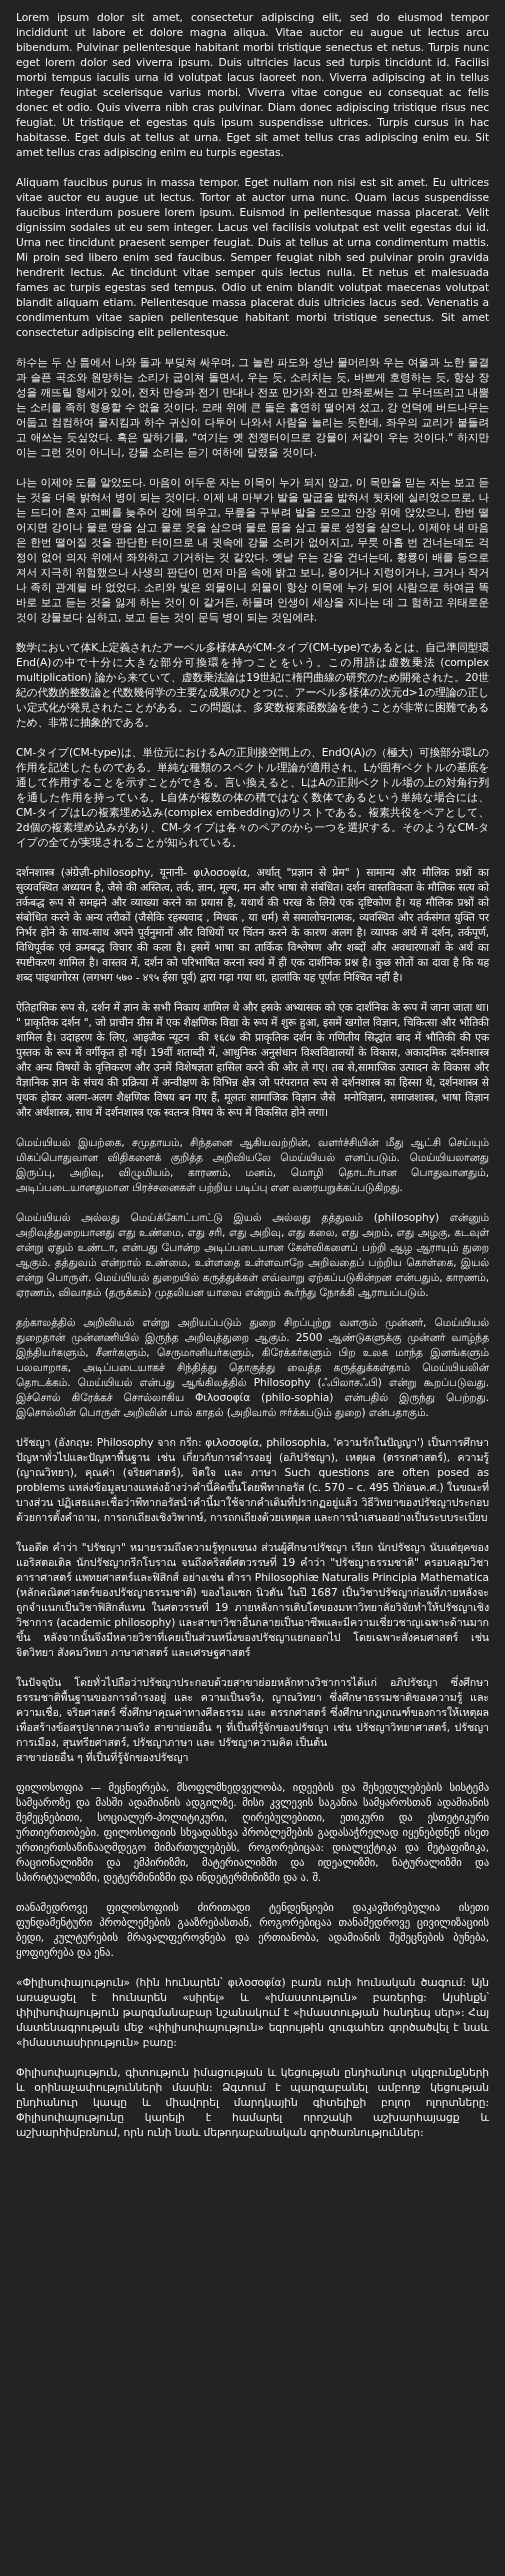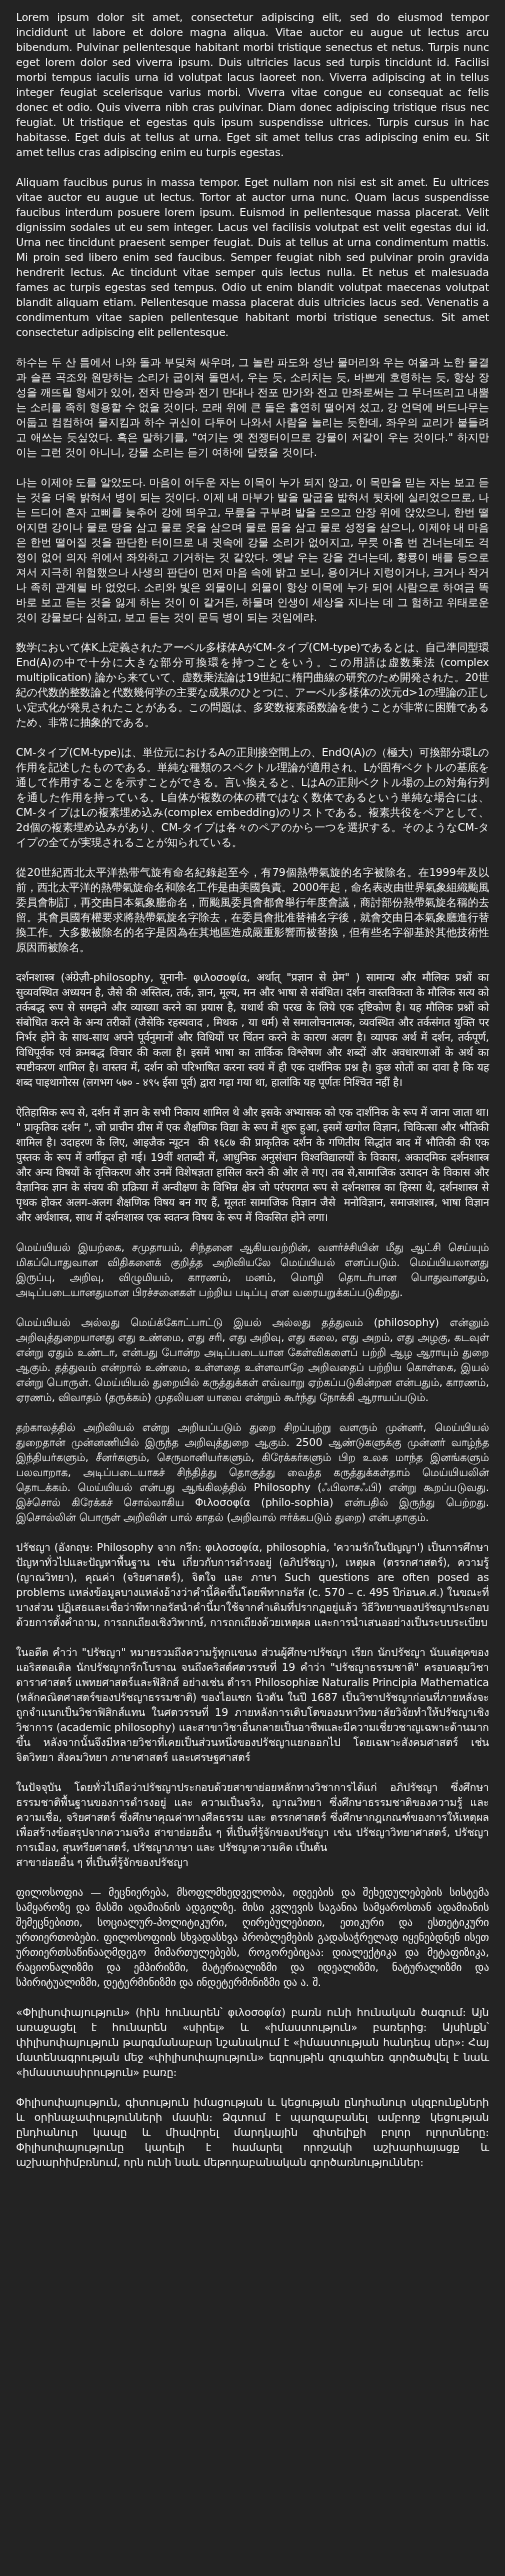--- a/index.html
+++ b/index.html
@@ -33,27 +33,27 @@
 </head>
 <body>
 
 <div class="page">
   <p class="para" lang="la">Lorem ipsum dolor sit amet, consectetur adipiscing elit, sed do eiusmod tempor incididunt ut labore et dolore magna aliqua. Vitae auctor eu augue ut lectus arcu bibendum. Pulvinar pellentesque habitant morbi tristique senectus et netus. Turpis nunc eget lorem dolor sed viverra ipsum. Duis ultricies lacus sed turpis tincidunt id. Facilisi morbi tempus iaculis urna id volutpat lacus laoreet non. Viverra adipiscing at in tellus integer feugiat scelerisque varius morbi. Viverra vitae congue eu consequat ac felis donec et odio. Quis viverra nibh cras pulvinar. Diam donec adipiscing tristique risus nec feugiat. Ut tristique et egestas quis ipsum suspendisse ultrices. Turpis cursus in hac habitasse. Eget duis at tellus at urna. Eget sit amet tellus cras adipiscing enim eu. Sit amet tellus cras adipiscing enim eu turpis egestas.</p>
   <p class="para" lang="la">Aliquam faucibus purus in massa tempor. Eget nullam non nisi est sit amet. Eu ultrices vitae auctor eu augue ut lectus. Tortor at auctor urna nunc. Quam lacus suspendisse faucibus interdum posuere lorem ipsum. Euismod in pellentesque massa placerat. Velit dignissim sodales ut eu sem integer. Lacus vel facilisis volutpat est velit egestas dui id. Urna nec tincidunt praesent semper feugiat. Duis at tellus at urna condimentum mattis. Mi proin sed libero enim sed faucibus. Semper feugiat nibh sed pulvinar proin gravida hendrerit lectus. Ac tincidunt vitae semper quis lectus nulla. Et netus et malesuada fames ac turpis egestas sed tempus. Odio ut enim blandit volutpat maecenas volutpat blandit aliquam etiam. Pellentesque massa placerat duis ultricies lacus sed. Venenatis a condimentum vitae sapien pellentesque habitant morbi tristique senectus. Sit amet consectetur adipiscing elit pellentesque.</p>
   <p class="para" lang="ko">하수는 두 산 틈에서 나와 돌과 부딪쳐 싸우며, 그 놀란 파도와 성난 물머리와 우는 여울과 노한 물결과 슬픈 곡조와 원망하는 소리가 굽이쳐 돌면서, 우는 듯, 소리치는 듯, 바쁘게 호령하는 듯, 항상 장성을 깨뜨릴 형세가 있어, 전차 만승과 전기 만대나 전포 만가와 전고 만좌로써는 그 무너뜨리고 내뿜는 소리를 족히 형용할 수 없을 것이다. 모래 위에 큰 돌은 홀연히 떨어져 섰고, 강 언덕에 버드나무는 어둡고 컴컴하여 물지킴과 하수 귀신이 다투어 나와서 사람을 놀리는 듯한데, 좌우의 교리가 붙들려고 애쓰는 듯싶었다. 혹은 말하기를, "여기는 옛 전쟁터이므로 강물이 저같이 우는 것이다." 하지만 이는 그런 것이 아니니, 강물 소리는 듣기 여하에 달렸을 것이다.</p>
   <p class="para" lang="ko">나는 이제야 도를 알았도다. 마음이 어두운 자는 이목이 누가 되지 않고, 이 목만을 믿는 자는 보고 듣는 것을 더욱 밝혀서 병이 되는 것이다. 이제 내 마부가 발을 말굽을 밟혀서 뒷차에 실리었으므로, 나는 드디어 혼자 고삐를 늦추어 강에 띄우고, 무릎을 구부려 발을 모으고 안장 위에 앉았으니, 한번 떨어지면 강이나 물로 땅을 삼고 물로 옷을 삼으며 물로 몸을 삼고 물로 성정을 삼으니, 이제야 내 마음은 한번 떨어질 것을 판단한 터이므로 내 귓속에 강물 소리가 없어지고, 무릇 아홉 번 건너는데도 걱정이 없어 의자 위에서 좌와하고 기거하는 것 같았다. 옛날 우는 강을 건너는데, 황룡이 배를 등으로 져서 지극히 위험했으나 사생의 판단이 먼저 마음 속에 밝고 보니, 용이거나 지렁이거나, 크거나 작거나 족히 관계될 바 없었다. 소리와 빛은 외물이니 외물이 항상 이목에 누가 되어 사람으로 하여금 똑바로 보고 듣는 것을 잃게 하는 것이 이 같거든, 하물며 인생이 세상을 지나는 데 그 험하고 위태로운 것이 강물보다 심하고, 보고 듣는 것이 문득 병이 되는 것임에랴.</p>
   <p class="para" lang="ja">数学において体K上定義されたアーベル多様体AがCM-タイプ(CM-type)であるとは、自己準同型環 End(A)の中で十分に大きな部分可換環を持つことをいう。この用語は虚数乗法 (complex multiplication) 論から来ていて、虚数乗法論は19世紀に楕円曲線の研究のため開発された。20世紀の代数的整数論と代数幾何学の主要な成果のひとつに、アーベル多様体の次元d&gt;1の理論の正しい定式化が発見されたことがある。この問題は、多変数複素函数論を使うことが非常に困難であるため、非常に抽象的である。</p>
   <p class="para" lang="ja">CM-タイプ(CM-type)は、単位元におけるAの正則接空間上の、EndQ(A)の（極大）可換部分環Lの作用を記述したものである。単純な種類のスペクトル理論が適用され、Lが固有ベクトルの基底を通して作用することを示すことができる。言い換えると、LはAの正則ベクトル場の上の対角行列を通した作用を持っている。L自体が複数の体の積ではなく数体であるという単純な場合には、CM-タイプはLの複素埋め込み(complex embedding)のリストである。複素共役をペアとして、2d個の複素埋め込みがあり、CM-タイプは各々のペアのから一つを選択する。そのようなCM-タイプの全てが実現されることが知られている。</p>
-  <p class="para" lang="zh-Hant">從20世紀西北太平洋热带气旋有命名紀錄起至今，有79個熱帶氣旋的名字被除名。在1999年及以前，西北太平洋的熱帶氣旋命名和除名工作是由美國負責。2000年起，命名表改由世界氣象組織颱風委員會制訂，再交由日本氣象廳命名，而颱風委員會都會舉行年度會議，商討部份熱帶氣旋名稱的去留。其會員國有權要求將熱帶氣旋名字除去，在委員會批准替補名字後，就會交由日本氣象廳進行替換工作。大多數被除名的名字是因為在其地區造成嚴重影響而被替換，但有些名字卻基於其他技術性原因而被除名。</p>
   <p class="para" lang="hi">दर्शनशास्त्र (अंग्रेज़ी-philosophy, यूनानी- φιλοσοφία, अर्थात् "प्रज्ञान से प्रेम" ) सामान्य और मौलिक प्रश्नों का सुव्यवस्थित अध्ययन है, जैसे की अस्तित्व, तर्क, ज्ञान, मूल्य, मन और भाषा से संबंधित। दर्शन वास्तविकता के मौलिक सत्य को तर्कबद्ध रूप से समझने और व्याख्या करने का प्रयास है, यथार्थ की परख के लिये एक दृष्टिकोण है। यह मौलिक प्रश्नों को संबोधित करने के अन्य तरीकों (जैसेकि रहस्यवाद , मिथक , या धर्म) से समालोचनात्मक, व्यवस्थित और तर्कसंगत युक्ति पर निर्भर होने के साथ-साथ अपने पूर्वनुमानों और विधियों पर चिंतन करने के कारण अलग है। व्यापक अर्थ में दर्शन, तर्कपूर्ण, विधिपूर्वक एवं क्रमबद्ध विचार की कला है। इसमें भाषा का तार्किक विश्लेषण और शब्दों और अवधारणाओं के अर्थ का स्पष्टीकरण शामिल है। वास्तव में, दर्शन को परिभाषित करना स्वयं में ही एक दार्शनिक प्रश्न है। कुछ सोतों का दावा है कि यह शब्द पाइथागोरस (लगभग ५७० - ४९५ ईसा पूर्व) द्वारा गढ़ा गया था, हालांकि यह पूर्णतः निश्चित नहीं है।</p>
   <p class="para" lang="hi">ऐतिहासिक रूप से, दर्शन में ज्ञान के सभी निकाय शामिल थे और इसके अभ्यासक को एक दार्शनिक के रूप में जाना जाता था। " प्राकृतिक दर्शन ", जो प्राचीन ग्रीस में एक शैक्षणिक विद्या के रूप में शुरू हुआ, इसमें खगोल विज्ञान, चिकित्सा और भौतिकी शामिल है। उदाहरण के लिए, आइजैक न्यूटन  की १६८७ की प्राकृतिक दर्शन के गणितीय सिद्धांत बाद में भौतिकी की एक पुस्तक के रूप में वर्गीकृत हो गई। 19वीं शताब्दी में, आधुनिक अनुसंधान विश्वविद्यालयों के विकास, अकादमिक दर्शनशास्त्र और अन्य विषयों के वृत्तिकरण और उनमें विशेषज्ञता हासिल करने की ओर ले गए। तब से,सामाजिक उत्पादन के विकास और वैज्ञानिक ज्ञान के संचय की प्रक्रिया में अन्वीक्षण के विभिन्न क्षेत्र जो परंपरागत रूप से दर्शनशास्त्र का हिस्सा थे, दर्शनशास्त्र से पृथक होकर अलग-अलग शैक्षणिक विषय बन गए हैं, मूलतः सामाजिक विज्ञान जैसे  मनोविज्ञान, समाजशास्त्र, भाषा विज्ञान और अर्थशास्त्र, साथ में दर्शनशास्त्र एक स्वतन्त्र विषय के रूप में विकसित होने लगा।</p>
   <p class="para" lang="ta">மெய்யியல் இயற்கை, சமுதாயம், சிந்தனை ஆகியவற்றின், வளர்ச்சியின் மீது ஆட்சி செய்யும் மிகப்பொதுவான விதிகளைக் குறித்த அறிவியலே மெய்யியல் எனப்படும். மெய்யியலானது இருப்பு, அறிவு, விழுமியம், காரணம், மனம், மொழி தொடர்பான பொதுவானதும், அடிப்படையானதுமான பிரச்சனைகள் பற்றிய படிப்பு என வரையறுக்கப்படுகிறது.</p>
   <p class="para" lang="ta">மெய்யியல் அல்லது மெய்க்கோட்பாட்டு இயல் அல்லது தத்துவம் (philosophy) என்னும் அறிவுத்துறையானது எது உண்மை, எது சரி, எது அறிவு, எது கலை, எது அறம், எது அழகு, கடவுள் என்று ஏதும் உண்டா, என்பது போன்ற அடிப்படையான கேள்விகளைப் பற்றி ஆழ ஆராயும் துறை ஆகும். தத்துவம் என்றால் உண்மை, உள்ளதை உள்ளவாறே அறிவதைப் பற்றிய கொள்கை, இயல் என்று பொருள். மெய்யியல் துறையில் கருத்துக்கள் எவ்வாறு ஏற்கப்படுகின்றன என்பதும், காரணம், ஏரணம், விவாதம் (தருக்கம்) முதலியன யாவை என்றும் கூர்ந்து நோக்கி ஆராயப்படும்.</p>
   <p class="para" lang="ta">தற்காலத்தில் அறிவியல் என்று அறியப்படும் துறை சிறப்புற்று வளரும் முன்னர், மெய்யியல் துறைதான் முன்னணியில் இருந்த அறிவுத்துறை ஆகும். 2500 ஆண்டுகளுக்கு முன்னர் வாழ்ந்த இந்தியர்களும், சீனர்களும், செருமானியர்களும், கிரேக்கர்களும் பிற உலக மாந்த இனங்களும் பலவாறாக, அடிப்படையாகச் சிந்தித்து தொகுத்து வைத்த கருத்துக்கள்தாம் மெய்யியலின் தொடக்கம். மெய்யியல் என்பது ஆங்கிலத்தில் Philosophy (ஃபிலாசஃபி) என்று கூறப்படுவது. இச்சொல் கிரேக்கச் சொல்லாகிய Φιλοσοφία (philo-sophia) என்பதில் இருந்து பெற்றது. இசொல்லின் பொருள் அறிவின் பால் காதல் (அறிவால் ஈர்க்கபடும் துறை) என்பதாகும்.</p>
   <p class="para" lang="th">ปรัชญา (อังกฤษ: Philosophy จาก กรีก: φιλοσοφία, philosophia, 'ความรักในปัญญา') เป็นการศึกษาปัญหาทั่วไปและปัญหาพื้นฐาน เช่น เกี่ยวกับการดำรงอยู่ (อภิปรัชญา), เหตุผล (ตรรกศาสตร์), ความรู้ (ญาณวิทยา), คุณค่า (จริยศาสตร์), จิตใจ และ ภาษา Such questions are often posed as problems แหล่งข้อมูลบางแหล่งอ้างว่าคำนี้คิดขึ้นโดยพีทากอรัส (c. 570 – c. 495 ปีก่อนค.ศ.) ในขณะที่บางส่วน ปฏิเสธและเชื่อว่าพีทากอรัสนำคำนี้มาใช้จากคำเดิมที่ปรากฏอยู่แล้ว วิธีวิทยาของปรัชญาประกอบด้วยการตั้งคำถาม, การถกเถียงเชิงวิพากษ์, การถกเถียงด้วยเหตุผล และการนำเสนออย่างเป็นระบบระเบียบ</p>
   <p class="para" lang="th">ในอดีต คำว่า "ปรัชญา" หมายรวมถึงความรู้ทุกแขนง ส่วนผู้ศึกษาปรัชญา เรียก นักปรัชญา นับแต่ยุคของแอริสตอเติล นักปรัชญากรีกโบราณ จนถึงคริสต์ศตวรรษที่ 19 คำว่า "ปรัชญาธรรมชาติ" ครอบคลุมวิชาดาราศาสตร์ แพทยศาสตร์และฟิสิกส์ อย่างเช่น ตำรา Philosophiæ Naturalis Principia Mathematica (หลักคณิตศาสตร์ของปรัชญาธรรมชาติ) ของไอแซก นิวตัน ในปี 1687 เป็นวิชาปรัชญาก่อนที่ภายหลังจะถูกจำแนกเป็นวิชาฟิสิกส์แทน ในศตวรรษที่ 19 ภายหลังการเติบโตของมหาวิทยาลัยวิจัยทำให้ปรัชญาเชิงวิชาการ (academic philosophy) และสาขาวิชาอื่นกลายเป็นอาชีพและมีความเชี่ยวชาญเฉพาะด้านมากขึ้น หลังจากนั้นจึงมีหลายวิชาที่เคยเป็นส่วนหนึ่งของปรัชญาแยกออกไป โดยเฉพาะสังคมศาสตร์ เช่น จิตวิทยา สังคมวิทยา ภาษาศาสตร์ และเศรษฐศาสตร์</p>
   <p class="para" lang="th">ในปัจจุบัน โดยทั่วไปถือว่าปรัชญาประกอบด้วยสาขาย่อยหลักทางวิชาการได้แก่ อภิปรัชญา ซึ่งศึกษาธรรมชาติพื้นฐานของการดำรงอยู่ และ ความเป็นจริง, ญาณวิทยา ซึ่งศึกษาธรรมชาติของความรู้ และ ความเชื่อ, จริยศาสตร์ ซึ่งศึกษาคุณค่าทางศีลธรรม และ ตรรกศาสตร์ ซึ่งศึกษากฎเกณฑ์ของการให้เหตุผลเพื่อสร้างข้อสรุปจากความจริง สาขาย่อยอื่น ๆ ที่เป็นที่รู้จักของปรัชญา เช่น ปรัชญาวิทยาศาสตร์, ปรัชญาการเมือง, สุนทรียศาสตร์, ปรัชญาภาษา และ ปรัชญาความคิด เป็นต้น
 สาขาย่อยอื่น ๆ ที่เป็นที่รู้จักของปรัชญา</p>
   <p class="para" lang="ka">ფილოსოფია — მეცნიერება, მსოფლმხედველობა, იდეების და შეხედულებების სისტემა სამყაროზე და მასში ადამიანის ადგილზე. მისი კვლევის საგანია სამყაროსთან ადამიანის შემეცნებითი, სოციალურ-პოლიტიკური, ღირებულებითი, ეთიკური და ესთეტიკური ურთიერთობები. ფილოსოფიის სხვადასხვა პრობლემების გადასაჭრელად იყენებდნენ ისეთ ურთიერთსაწინააღმდეგო მიმართულებებს, როგორებიცაა: დიალექტიკა და მეტაფიზიკა, რაციონალიზმი და ემპირიზმი, მატერიალიზმი და იდეალიზმი, ნატურალიზმი და სპირიტუალიზმი, დეტერმინიზმი და ინდეტერმინიზმი და ა. შ.</p>
+  <p class="para" lang="ka">თანამედროვე ფილოსოფიის ძირითადი ტენდენციები დაკავშირებულია ისეთი ფუნდამენტური პრობლემების გააზრებასთან, როგორებიცაა თანამედროვე ცივილიზაციის ბედი, კულტურების მრავალფეროვნება და ერთიანობა, ადამიანის შემეცნების ბუნება, ყოფიერება და ენა.</p>
   <p class="para" lang="hy">«Փիլիսոփայություն» (հին հունարեն՝ φιλοσοφία) բառն ունի հունական ծագում: Այն առաջացել է հունարեն «սիրել» և «իմաստություն» բառերից: Այսինքն՝ փիլիսոփայություն թարգմանաբար նշանակում է «իմաստության հանդեպ սեր»: Հայ մատենագրության մեջ «փիլիսոփայություն» եզրույթին զուգահեռ գործածվել է նաև «իմաստասիրություն» բառը:</p>
   <p class="para" lang="hy">Փիլիսոփայություն, գիտություն իմացության և կեցության ընդհանուր սկզբունքների և օրինաչափությունների մասին: Ձգտում է պարզաբանել ամբողջ կեցության ընդհանուր կապը և միավորել մարդկային գիտելիքի բոլոր ոլորտները: Փիլիսոփայությունը կարելի է համարել որոշակի աշխարհայացք և աշխարհիմբռնում, որն ունի նաև մեթոդաբանական գործառնություններ:</p>
 </div>
 
 
 </body></html>

